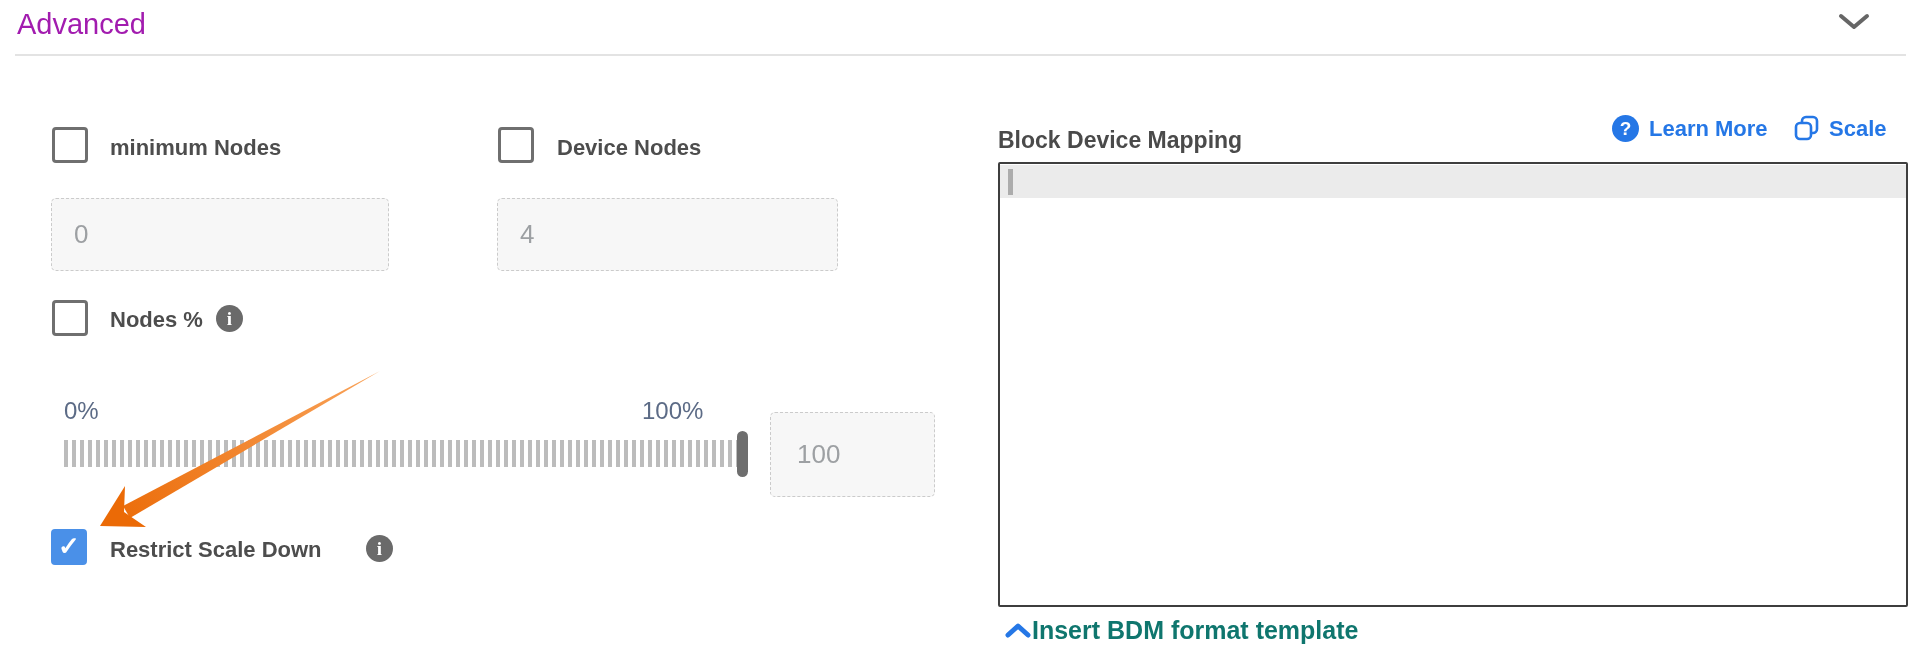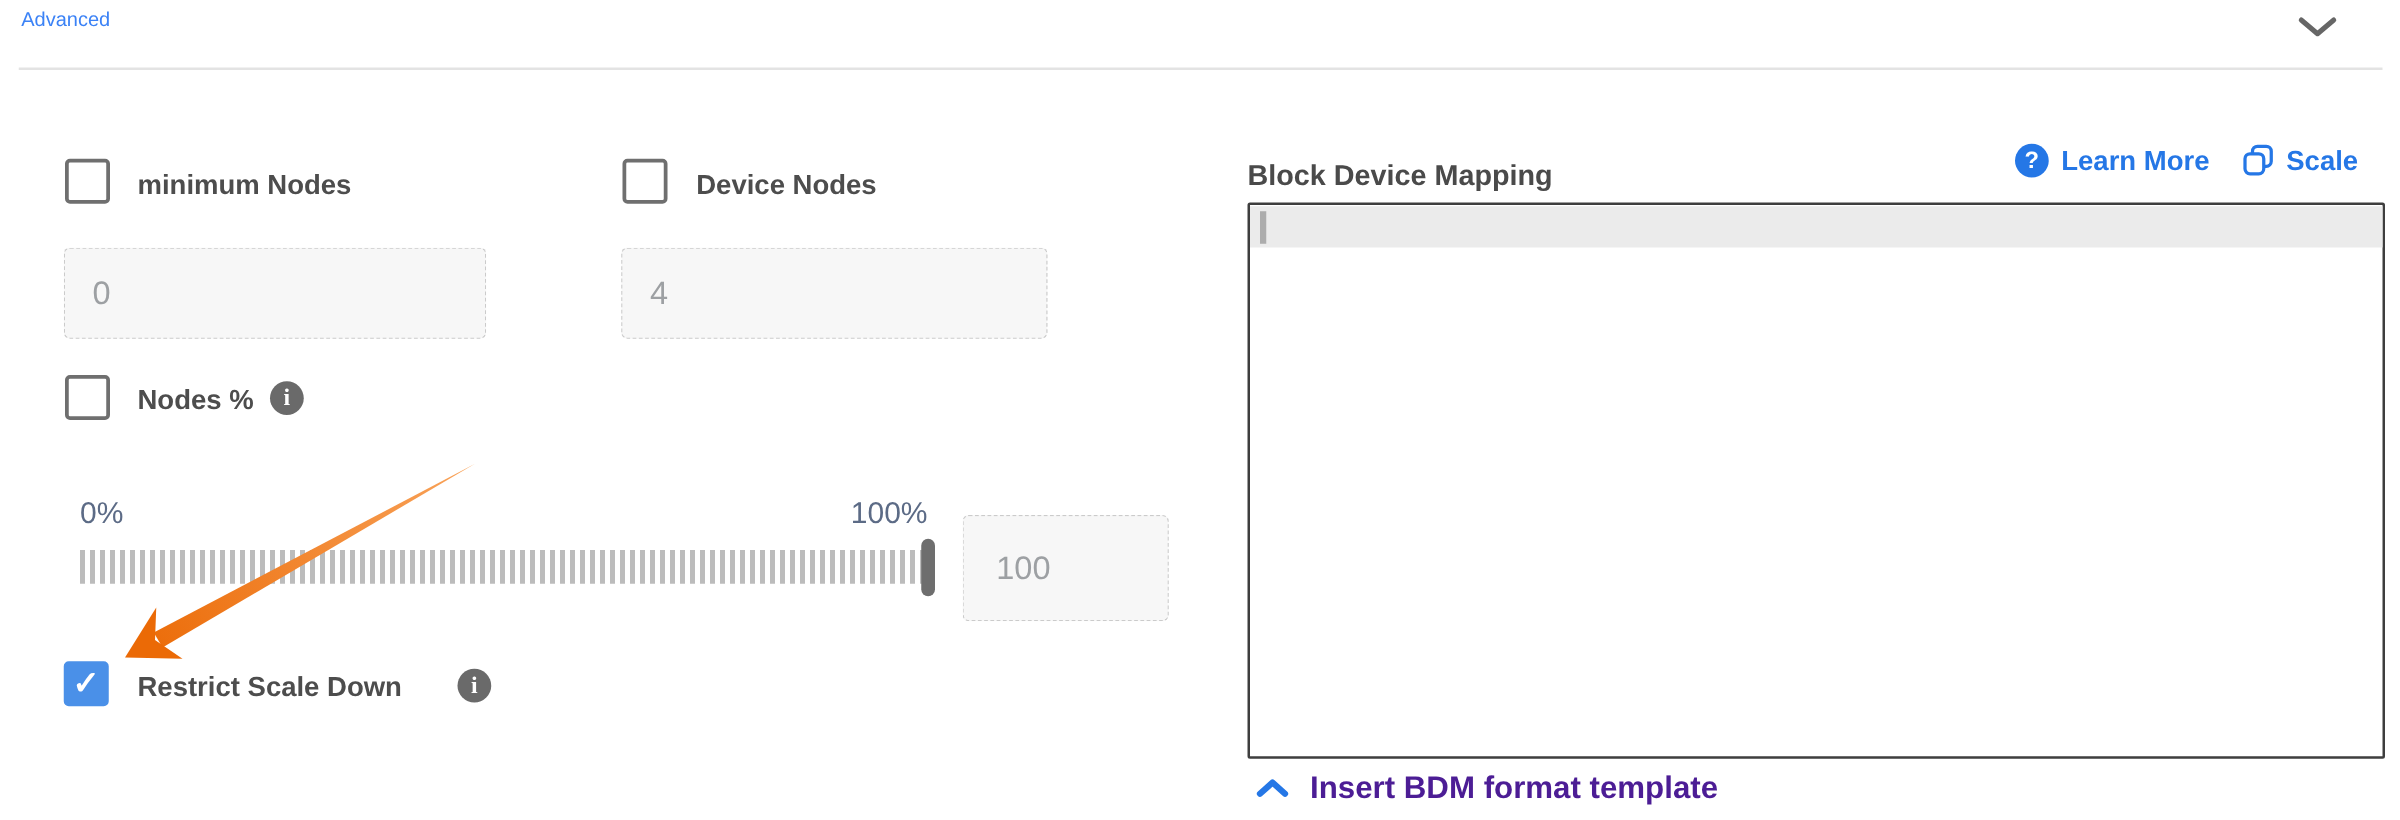--- a/index.html
+++ b/index.html
@@ -3,21 +3,21 @@
 <meta charset="utf-8">
 <style>
   html,body{margin:0;padding:0;background:#fff;}
   .page{
     position:relative;width:1920px;height:656px;background:#fff;overflow:hidden;
     font-family:"Liberation Sans",sans-serif;color:#4d4d4d;
   }
   .abs{position:absolute;}
 
   
-  .section-title{font-size:16px;font-weight:400;color:#3b82f6;}
+  .section-title{font-size:29px;font-weight:400;color:#a21caf;}
   .divider{height:2px;background:#e3e3e3;}
 
   
   .cb{width:30px;height:30px;border:3px solid #6f6f6f;border-radius:4px;background:#fff;
       display:flex;align-items:center;justify-content:center;cursor:pointer;}
   .cb.checked{background:#4a90e8;border-color:#4a90e8;}
   .cb .mark{color:#fff;font-size:26px;font-weight:700;line-height:1;transform:translateY(-1px);}
   .cb-label{font-size:22px;font-weight:600;color:#4d4d4d;}
 
   
@@ -40,21 +40,21 @@
   .handle{background:#6e6e6e;border-radius:6px;cursor:grab;}
 
   
   .panel-title{font-size:23px;font-weight:600;color:#4a4a4a;}
   .link{color:#2577e6;font-size:22px;font-weight:600;cursor:pointer;display:flex;align-items:center;gap:10px;}
   .help-ic{width:27px;height:27px;border-radius:50%;background:#2577e6;color:#fff;
       display:flex;align-items:center;justify-content:center;font-size:19px;font-weight:700;}
   .editor{border:2px solid #3e3e3e;border-radius:2px;background:#fff;cursor:text;}
   .editor-line{position:absolute;left:0;top:1px;right:0;height:33px;background:#ebebeb;}
   .caret{position:absolute;left:8px;top:4px;width:5px;height:26px;background:#acacac;}
-  .insert-link{color:#4c1d95;font-size:25px;font-weight:600;cursor:pointer;display:flex;align-items:center;gap:16px;}
+  .insert-link{color:#0f766e;font-size:25px;font-weight:600;cursor:pointer;display:flex;align-items:center;}
 
   svg{display:block;}
 </style>
 </head>
 <body>
 
 <div class="page">
 
   <div class="abs section-title" style="left:17px;top:8px;">Advanced</div>
   <div class="abs" style="left:1838px;top:12px;">
@@ -72,21 +72,21 @@
 
   <div class="abs cb" style="left:498px;top:127px;"></div>
   <div class="abs cb-label" style="left:557px;top:135px;">Device Nodes</div>
   <input class="abs dash-input" style="left: 497px; top: 198px; width: 341px; height: 73px;" readonly="" value="4">
 
   <div class="abs cb" style="left:52px;top:300px;"></div>
   <div class="abs cb-label" style="left:110px;top:307px;">Nodes %</div>
   <div class="abs info-ic" style="left:216px;top:305px;">i</div>
 
   <div class="abs slider-label" style="left:64px;top:397px;">0%</div>
-  <div class="abs slider-label" style="left:642px;top:397px;width:100px;text-align:right;">100%</div>
+  <div class="abs slider-label" style="left:642px;top:397px;width:100px;text-align:left;">100%</div>
   <div class="abs" style="left:64px;top:430px;width:686px;height:48px;">
     <div class="ticks abs" style="left:0;top:10px;width:674px;height:27px;"></div>
     <div class="handle abs" style="left:673px;top:1px;width:11px;height:46px;"></div>
   </div>
   <input class="abs dash-input" style="left: 770px; top: 412px; width: 165px; height: 85px; padding-left: 26px;" readonly="" value="100">
 
   <div class="abs cb checked" style="left:51px;top:529px;">
     <span class="mark">✓</span>
   </div>
   <div class="abs cb-label" style="left:110px;top:537px;text-align:center;">Restrict Scale Down</div>

